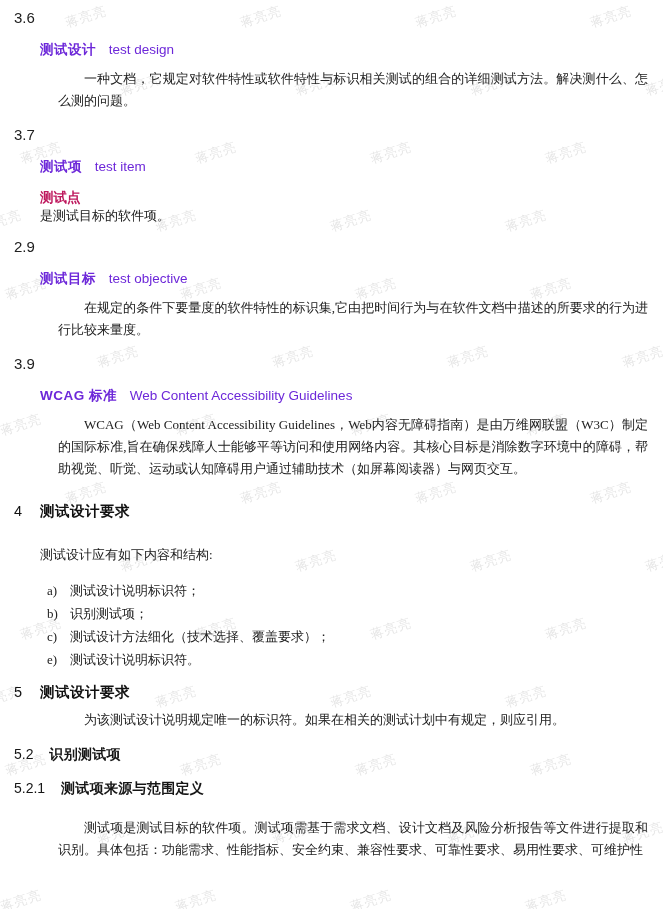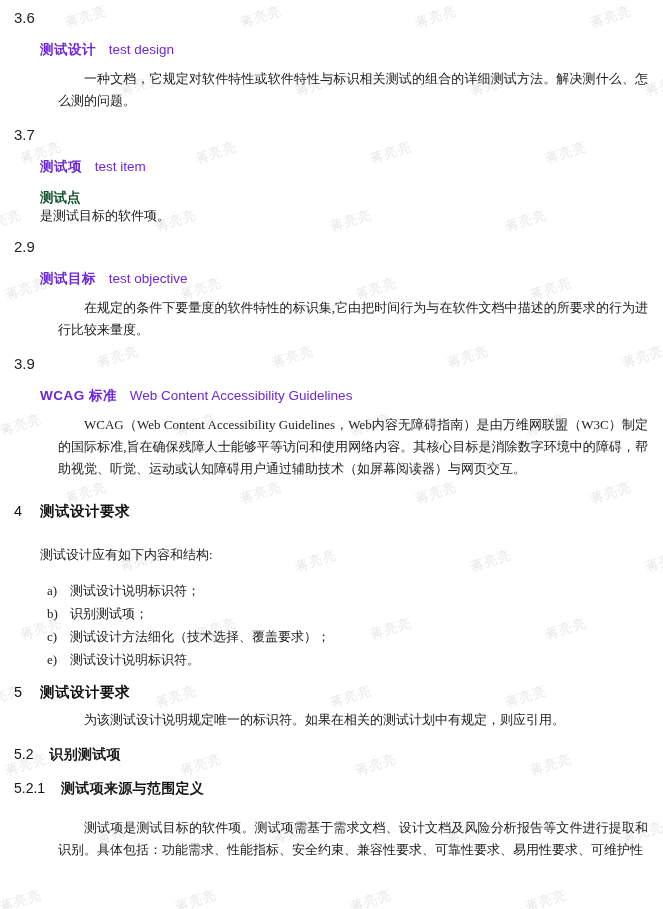--- a/index.html
+++ b/index.html
@@ -32,21 +32,21 @@
   }
   .term-zh { font-weight: 700; letter-spacing: .5px; }
   .term-en { font-weight: 400; margin-left: 9px; }
   .para {
     margin-top: 8px; font-size: 13px; line-height: 22px;
     text-align: justify; text-indent: 26px; margin-left: 44px;
   }
   .def-block { margin: 12px 0 0 26px; }
   .subterm {
     font-family: "Liberation Sans", sans-serif;
-    font-weight: 700; font-size: 13.5px; line-height: 18px; color: #14532d;
+    font-weight: 700; font-size: 13.5px; line-height: 18px; color: #be185d;
   }
   .subterm-def { font-size: 13px; line-height: 18px; }
   .h1-heading {
     font-family: "Liberation Sans", sans-serif;
     font-size: 14.5px; line-height: 20px; margin: 21px 0 0 0; color: #111;
   }
   .h1-heading .h-num { font-weight: 400; margin-right: 14px; }
   .h1-heading .h-title { font-weight: 700; letter-spacing: .5px; }
   .h2-heading, .h3-heading {
     font-family: "Liberation Sans", sans-serif;

